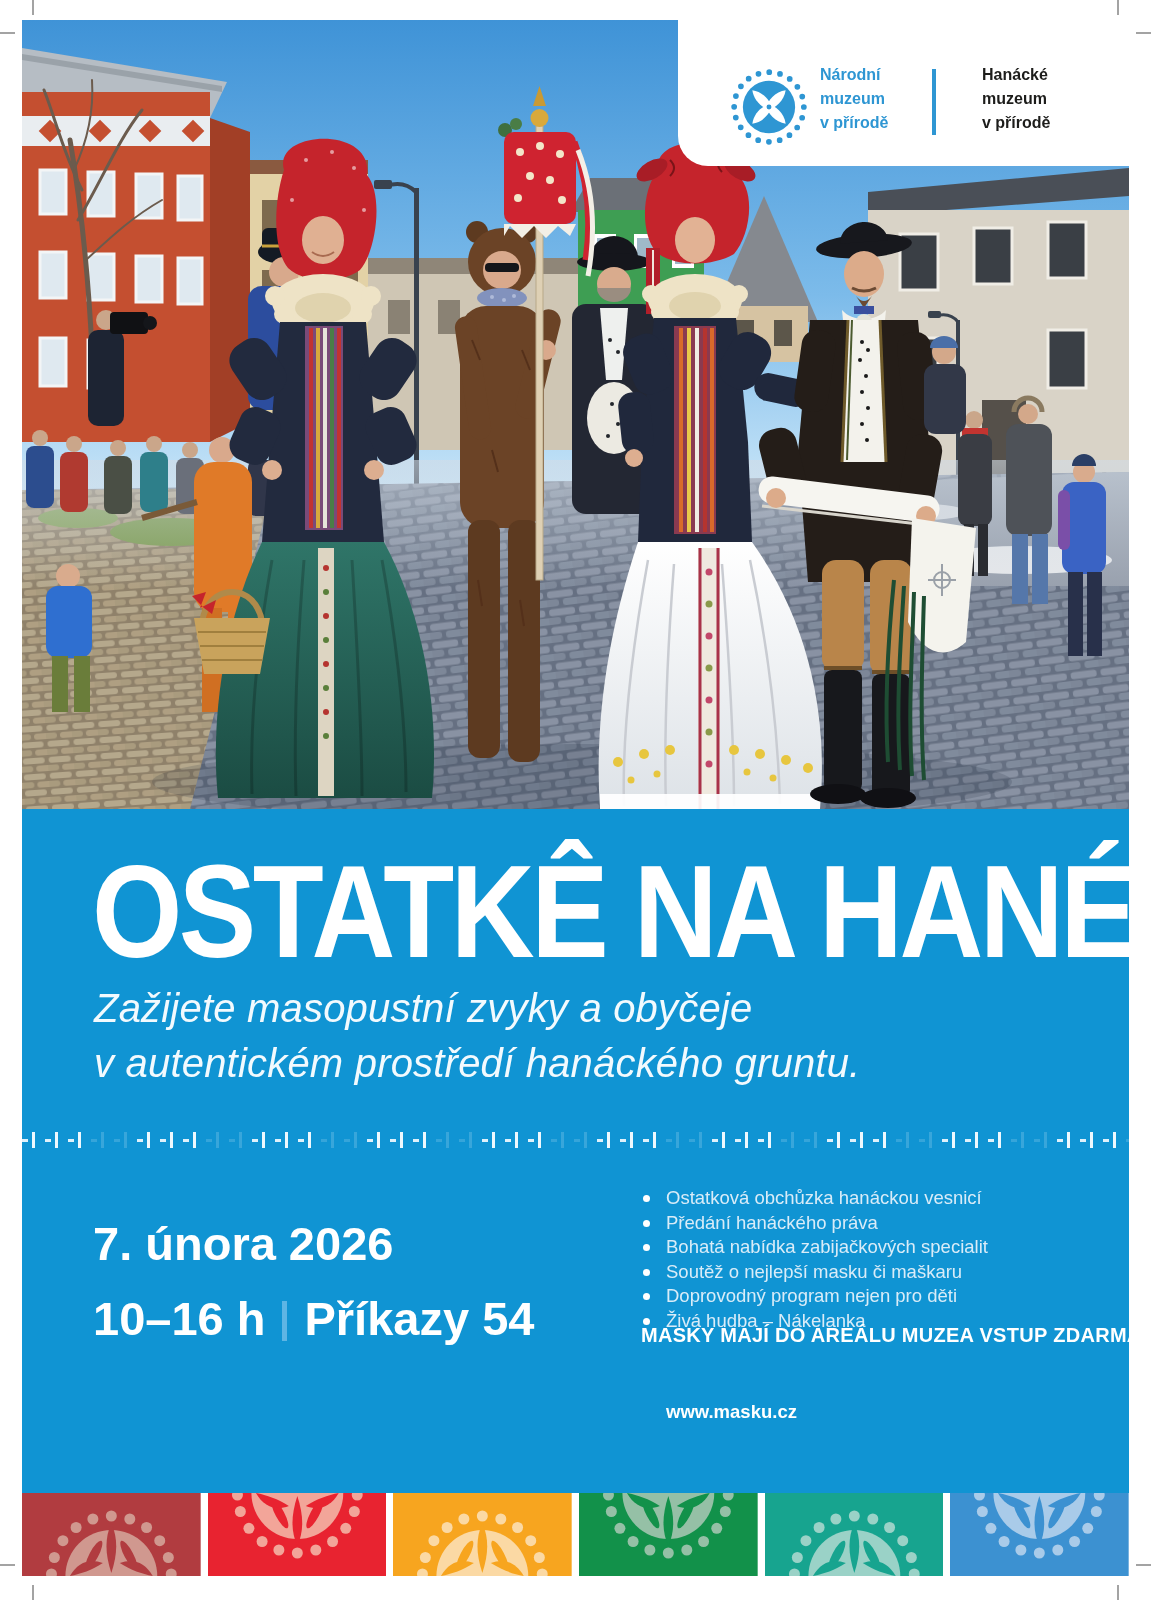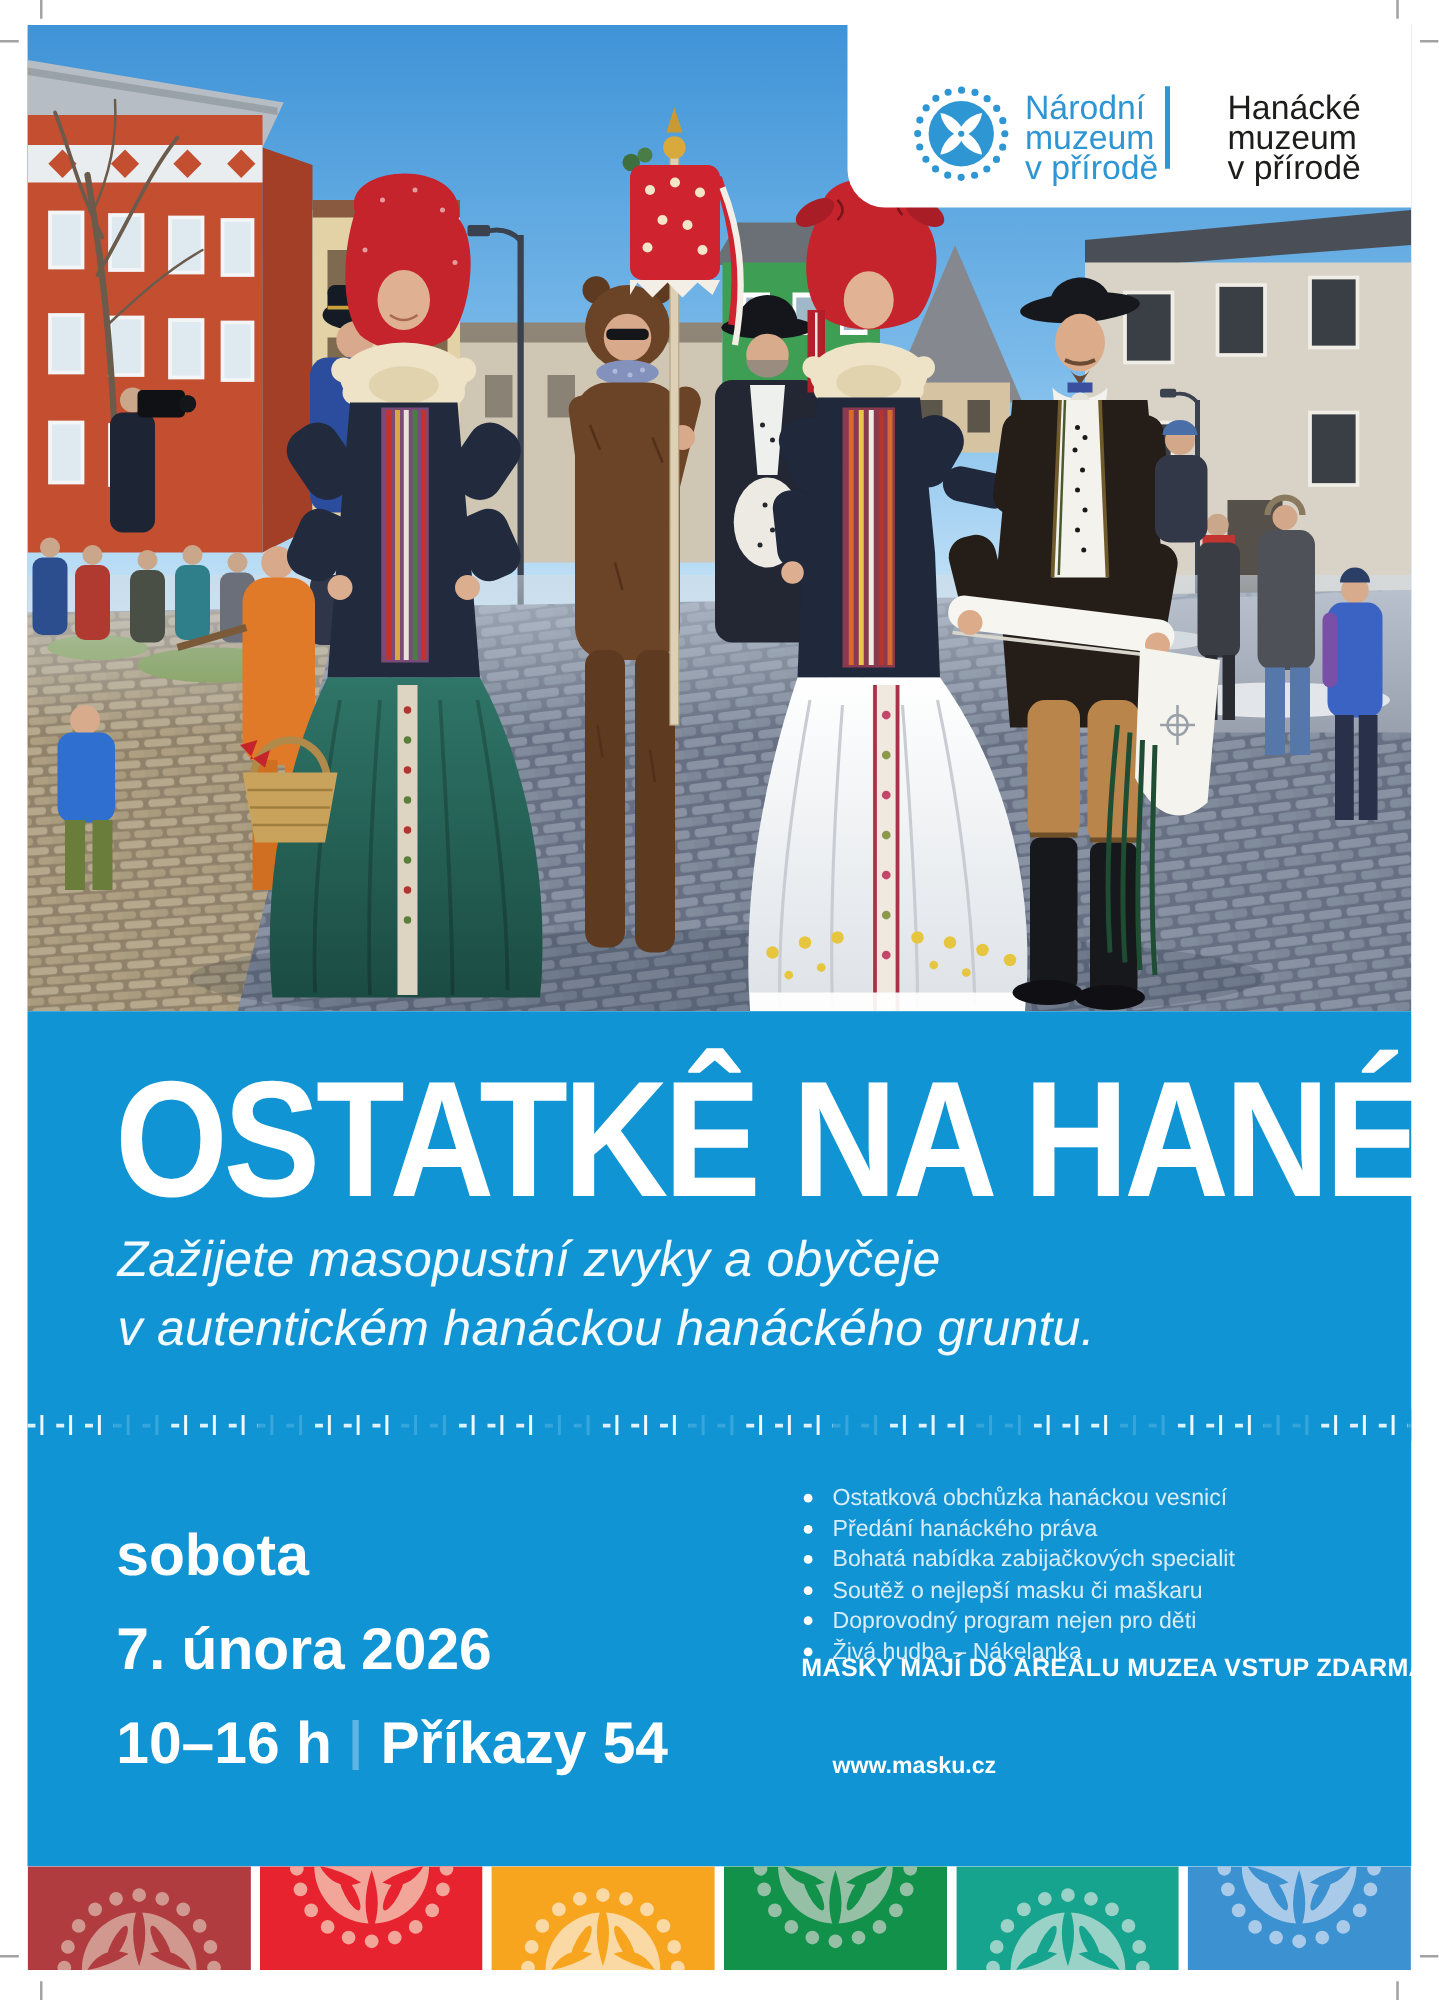--- a/index.html
+++ b/index.html
@@ -7,21 +7,21 @@
           font-family:"Liberation Sans",sans-serif;}
   
   .cm{position:absolute;background:#a3a3a3;}
   
   .photo{position:absolute;left:22px;top:20px;width:1107px;height:789px;overflow:hidden;background:#7db4dd;}
   .photo svg{display:block;width:100%;height:100%;}
   
   .logo-card{position:absolute;left:678px;top:0;width:451px;height:166px;background:#ffffff;
              border-radius:0 0 0 30px;}
   .logo-mark{position:absolute;left:50px;top:66px;width:82px;height:82px;}
-  .logo-col{position:absolute;top:74px;font-size:27px;line-height:24px;font-weight:normal;}
+  .logo-col{position:absolute;top:63px;font-size:16px;line-height:24px;font-weight:bold;}
   .logo-col.national{left:142px;color:var(--logo-blue);}
   .logo-col.hanacke{left:276px;color:var(--ink);margin-left:28px;}
   .logo-divider{position:absolute;left:254px;top:69px;width:4px;height:66px;background:var(--logo-blue);}
   
   .panel{position:absolute;left:22px;top:809px;width:1107px;height:684px;background:var(--blue);color:#fff;}
   .title{position:absolute;left:70px;top:30px;font-size:132px;font-weight:bold;letter-spacing:-4px;
          white-space:nowrap;transform:scaleX(.88);transform-origin:left top;line-height:1.1;}
   .subtitle{position:absolute;left:72px;top:172px;font-size:40px;line-height:55px;font-style:italic;
             color:#f2fafe;letter-spacing:.2px;}
   
@@ -606,26 +606,25 @@
       <div>Hanácké</div>
       <div>muzeum</div>
       <div>v přírodě</div>
     </div>
   </div>
 
   <div class="panel">
     <div class="title">OSTATKÊ NA HANÉ</div>
     <div class="subtitle">
       <div>Zažijete masopustní zvyky a obyčeje</div>
-      <div>v autentickém hanáckou hanáckého gruntu.</div>
+      <div>v autentickém prostředí hanáckého gruntu.</div>
     </div>
     <div class="stitch"></div>
 
     <div class="left-col">
-      <div>sobota</div>
       <div>7. února 2026</div>
       <div><span>10–16 h</span><span class="time-sep"></span><span>Příkazy 54</span></div>
     </div>
 
     <div class="program">
       <div class="program-row">
           <span class="dot"></span>
           <span>Ostatková obchůzka hanáckou vesnicí</span>
         </div>
       <div class="program-row">

